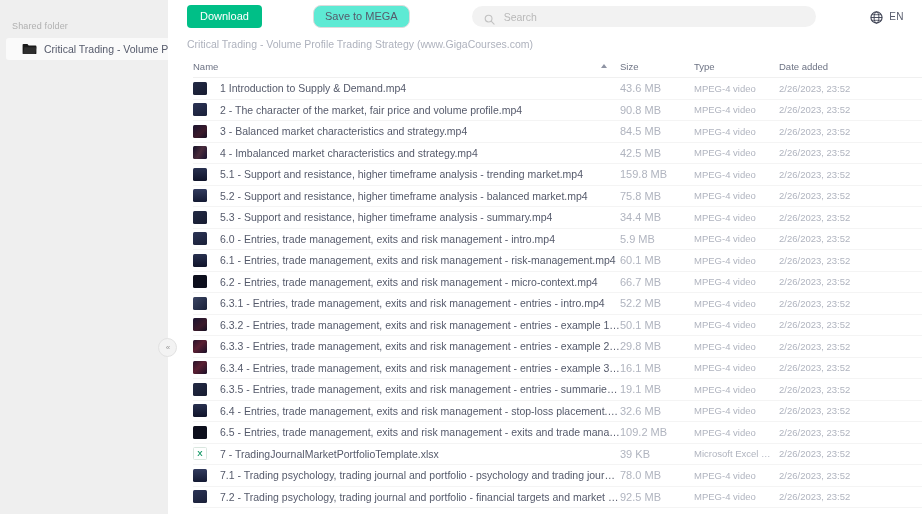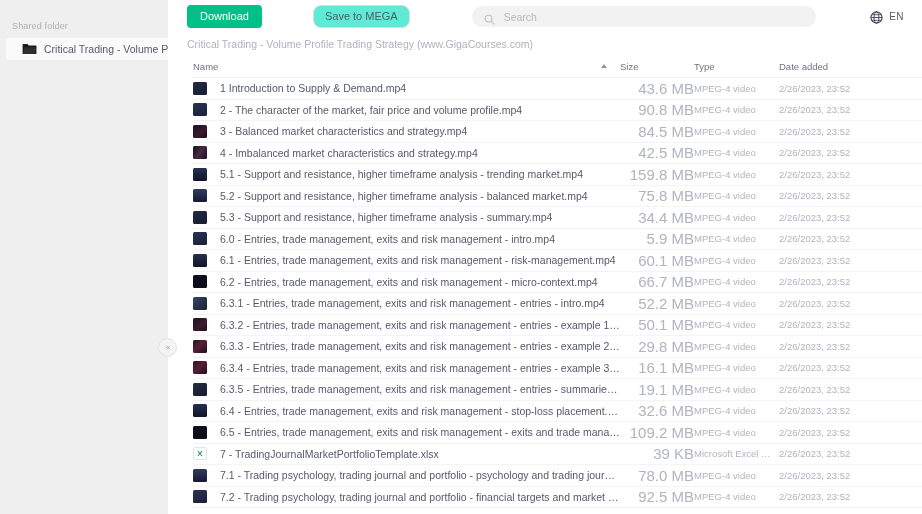--- a/index.html
+++ b/index.html
@@ -267,21 +267,21 @@
     line-height: 1;
     font-family: "Liberation Sans", sans-serif;
   }
   .fname {
     font-size: 10.5px;
     color: #555a6b;
     white-space: nowrap;
     overflow: hidden;
     text-overflow: ellipsis;
   }
-  .cell-size { width: 74px; font-size: 15px; color: #b0b4bf; white-space: nowrap; text-align: right; }
+  .cell-size { width: 74px; font-size: 11px; color: #b0b4bf; white-space: nowrap; }
   .cell-type { width: 85px; font-size: 9.5px; color: #b0b4bf; white-space: nowrap;
                overflow: hidden; text-overflow: ellipsis; padding-right: 6px; box-sizing: border-box; }
   .cell-date { width: 135px; font-size: 9.5px; color: #b0b4bf; white-space: nowrap; }
 </style>
 </head>
 <body>
 
 <div class="app">
 
   <div class="sidebar">

